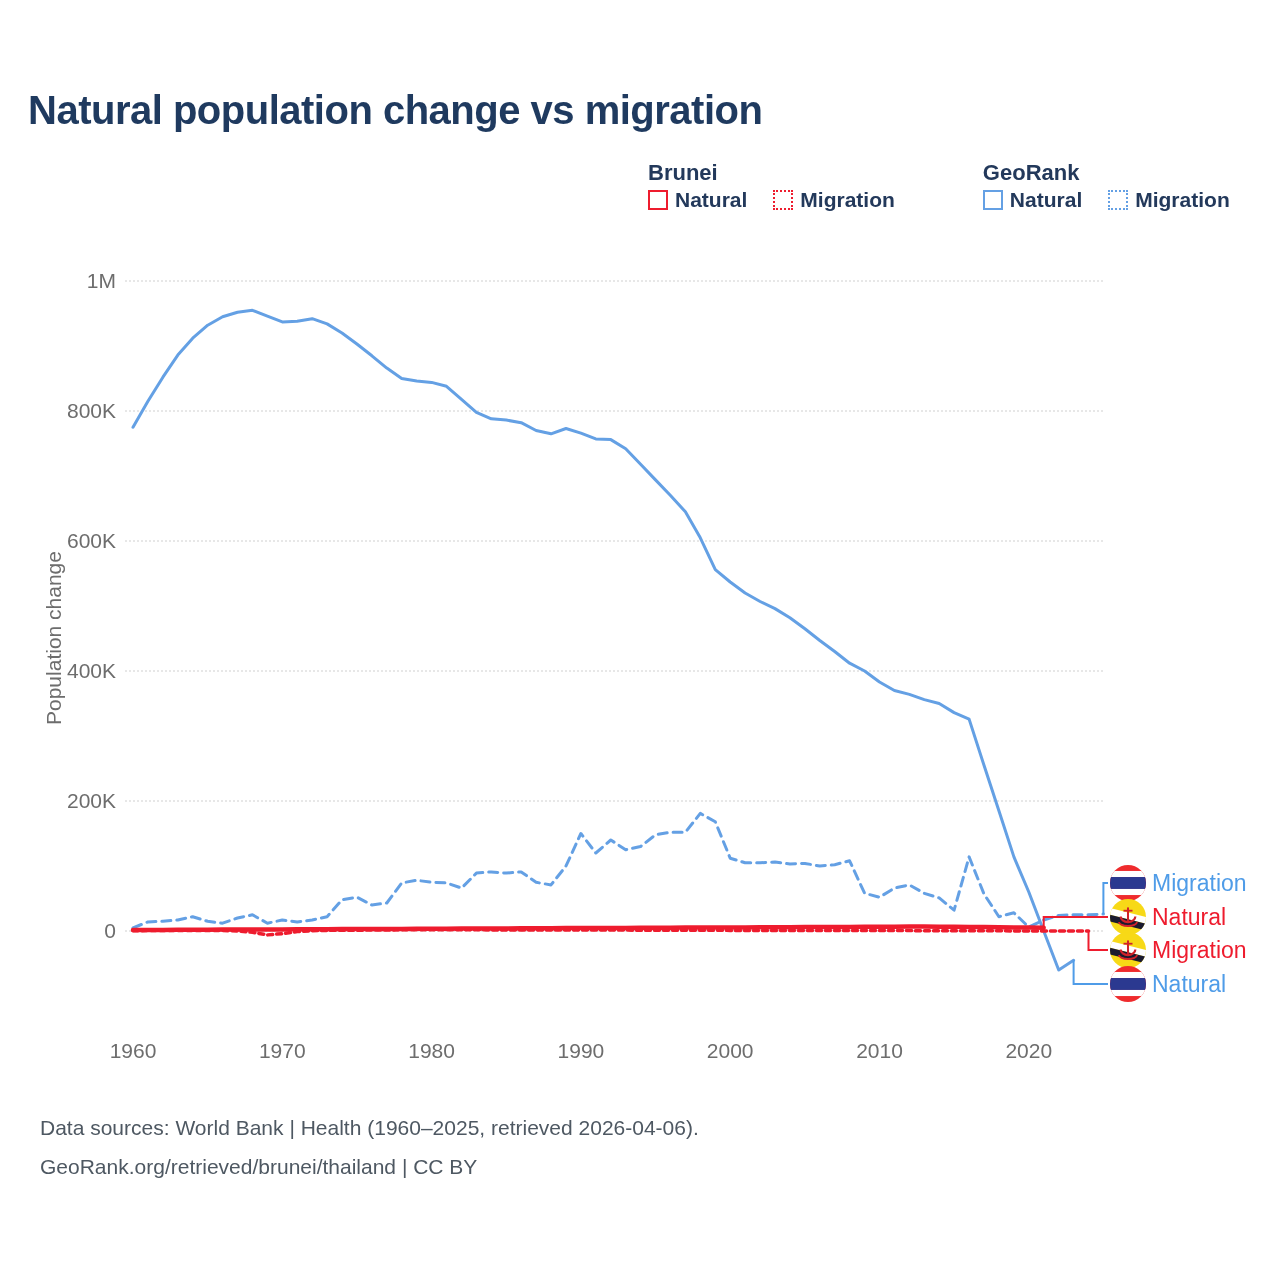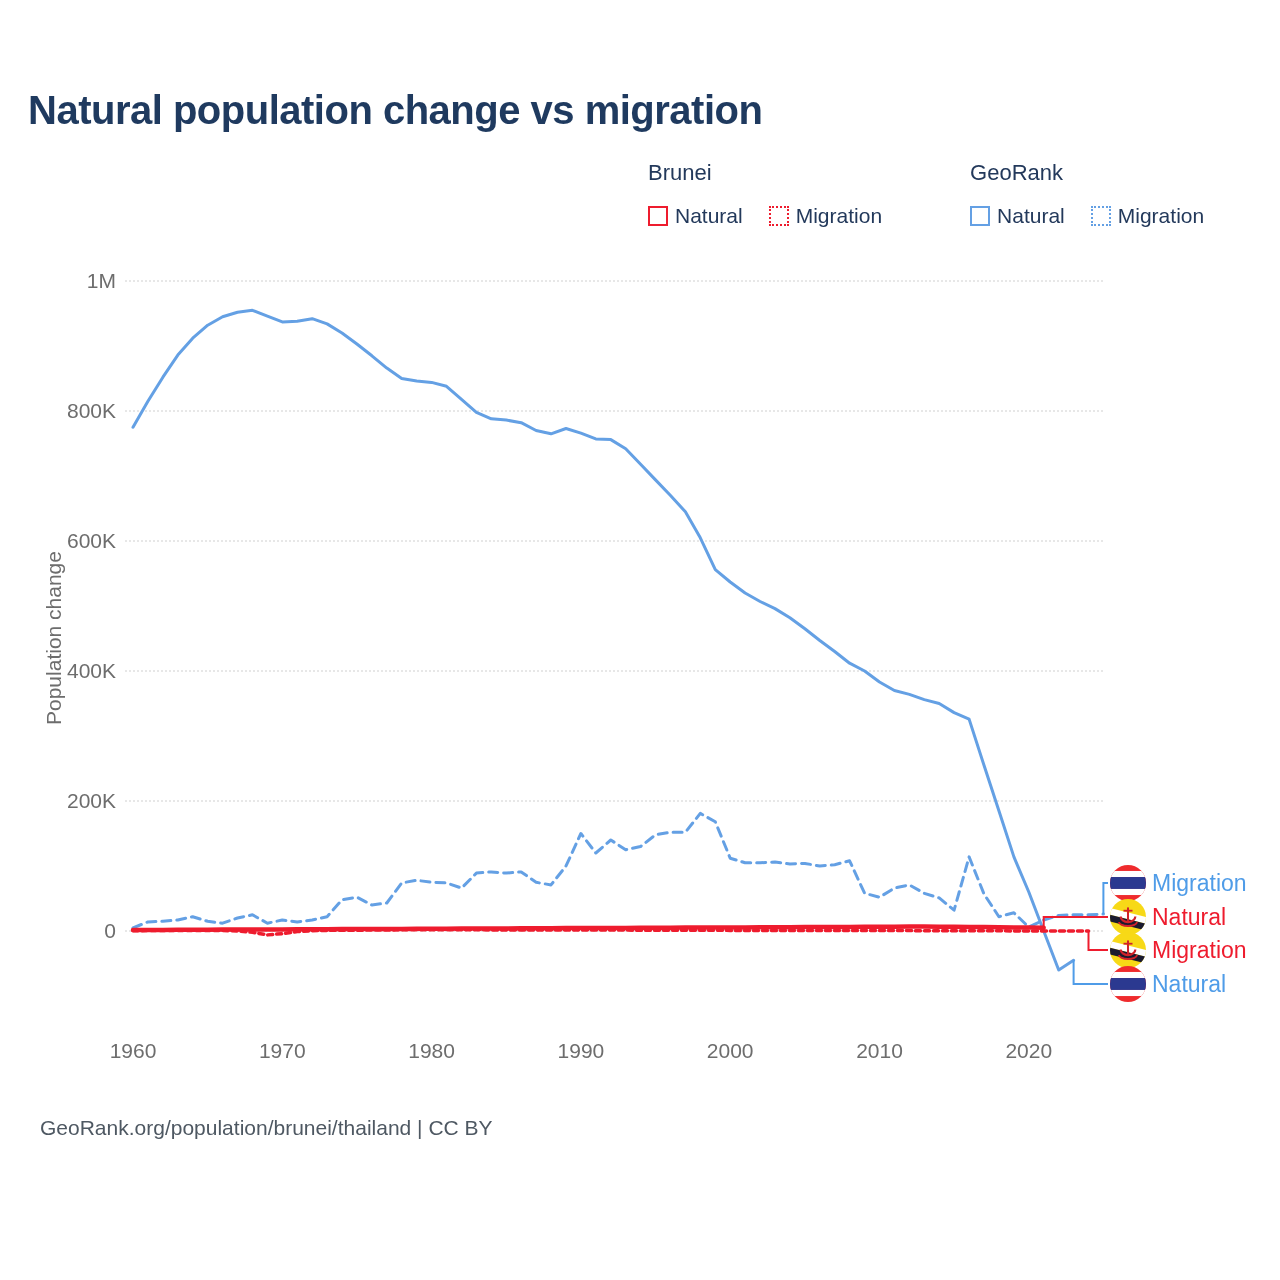--- a/index.html
+++ b/index.html
@@ -2,21 +2,21 @@
 <html><head>
 <meta charset="utf-8">
 <style>
   html,body{margin:0;padding:0;background:#ffffff;}
   .page{position:relative;width:1280px;height:1280px;background:#fff;overflow:hidden;
         font-family:"Liberation Sans",sans-serif;}
   .title{position:absolute;left:28px;top:88px;font-size:40px;font-weight:700;
          color:#1f3a5f;letter-spacing:-0.5px;}
   
   .legend{position:absolute;top:160px;left:648px;display:flex;gap:88px;color:#23395b;}
-  .legend-group{display:flex;flex-direction:column;gap:18px;}
+  .legend-group{display:flex;flex-direction:column;gap:2px;font-weight:bold;}
   .legend-header{font-size:22px;color:#23395b;}
   .legend-items{display:flex;gap:26px;}
   .legend-item{display:flex;align-items:center;gap:7px;font-size:21px;cursor:pointer;}
   .swatch{width:20px;height:20px;box-sizing:border-box;background:#fff;}
   .swatch.red-solid{border:2.5px solid #ee1c2e;}
   .swatch.red-dotted{border:2.5px dotted #ee1c2e;}
   .swatch.blue-solid{border:2.5px solid #64a0e4;}
   .swatch.blue-dotted{border:2.5px dotted #64a0e4;}
   
   .y-title{position:absolute;left:-56px;top:626px;width:220px;text-align:center;
@@ -178,16 +178,17 @@
         <rect y="5.3" width="32" height="5.4" fill="#ffffff"></rect>
         <rect y="10.7" width="32" height="10.6" fill="#2b3990"></rect>
         <rect y="21.3" width="32" height="5.4" fill="#ffffff"></rect>
       </g>
         </svg>
       </span>
     <span class="ann-label blue">Natural</span>
   </div>
 
   <div class="footer">
-    <div>GeoRank.org/population/brunei/thailand | CC BY</div>
+    <div>Data sources: World Bank | Health (1960–2025, retrieved 2026-04-06).</div>
+    <div>GeoRank.org/retrieved/brunei/thailand | CC BY</div>
   </div>
 
 </div>
 
 </body></html>

